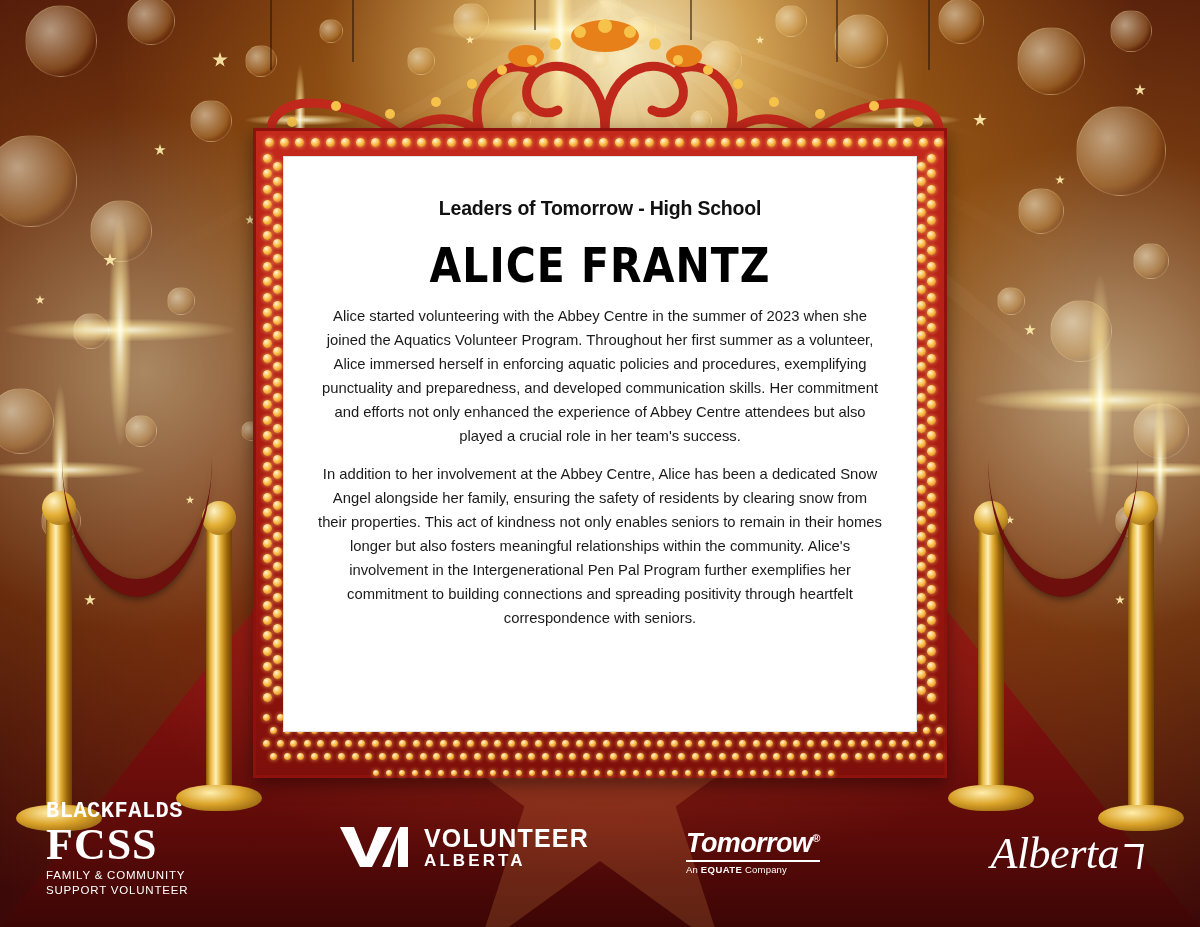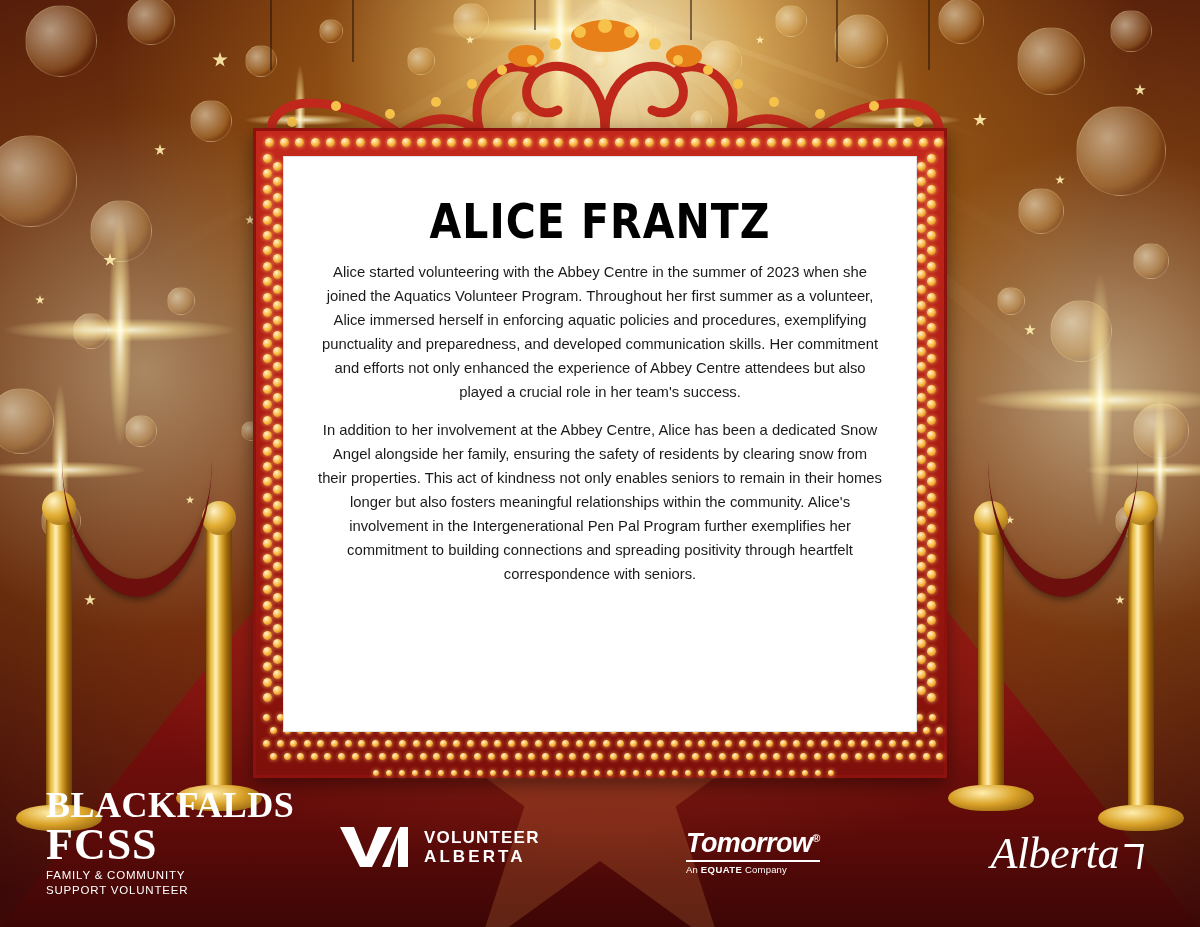--- a/index.html
+++ b/index.html
@@ -205,41 +205,41 @@
     height: 120px;
     color: #fff;
   }
   .logo {
     position: absolute;
     color: #fff;
   }
   .logo-fcss { left: 46px; bottom: 16px; text-align: left; }
   .logo-fcss .l1 {
     font-weight: bold;
-    font-size: 36px;
+    font-size: 22px;
     letter-spacing: 0.5px;
     line-height: 1;
-    font-family: Liberation Serif, serif;
+    font-family: Liberation Mono, monospace;
   }
   .logo-fcss .l2 {
     font-weight: bold;
     font-size: 44px;
     letter-spacing: 1px;
     line-height: 1.02;
     font-family: "Liberation Serif", serif;
   }
   .logo-fcss .l3 {
     font-size: 11.5px;
     letter-spacing: 0.8px;
     line-height: 1.25;
     font-family: "Liberation Sans", sans-serif;
   }
 
   .logo-va { left: 338px; bottom: 40px; display: flex; align-items: center; gap: 14px; }
-  .logo-va .va-text .t1 { font-size: 17px; font-weight: bold; letter-spacing: 1.2px; line-height: 1.05; }
+  .logo-va .va-text .t1 { font-size: 25px; font-weight: bold; letter-spacing: 1.2px; line-height: 1.05; }
   .logo-va .va-text .t2 { font-size: 17px; font-weight: bold; letter-spacing: 3.1px; line-height: 1.15; }
 
   .logo-meg { left: 686px; bottom: 38px; }
   .logo-meg .m1 { font-size: 27px; font-weight: bold; letter-spacing: -0.6px; line-height: 1; font-style: italic; }
   .logo-meg .m1 .reg { font-size: 11px; vertical-align: super; font-style: normal; }
   .logo-meg .rule { height: 2px; background: #fff; margin: 3px 0 2px 0; }
   .logo-meg .m2 { font-size: 9.5px; letter-spacing: 0.2px; }
   .logo-meg .m2 b { letter-spacing: 0.4px; }
 
   .logo-ab { right: 58px; bottom: 38px; display: flex; align-items: flex-end; gap: 4px; }
@@ -840,20 +840,21 @@
         <div class="bulb" style="width: 6px; height: 6px; left: 523px; top: 642px;"></div>
         <div class="bulb" style="width: 6px; height: 6px; left: 536px; top: 642px;"></div>
         <div class="bulb" style="width: 6px; height: 6px; left: 549px; top: 642px;"></div>
         <div class="bulb" style="width: 6px; height: 6px; left: 562px; top: 642px;"></div>
         <div class="bulb" style="width: 6px; height: 6px; left: 575px; top: 642px;"></div>
       </div>
 
     <div class="marquee-inner">
       <div class="cert">
         <div class="cert-title">
+          <div>Leaders of Tomorrow - High School</div>
         </div>
         <div class="cert-name">ALICE FRANTZ</div>
         <div class="cert-body">
           <p>Alice started volunteering with the Abbey Centre in the summer of 2023 when she joined the Aquatics Volunteer Program. Throughout her first summer as a volunteer, Alice immersed herself in enforcing aquatic policies and procedures, exemplifying punctuality and preparedness, and developed communication skills. Her commitment and efforts not only enhanced the experience of Abbey Centre attendees but also played a crucial role in her team's success.</p>
           <p>In addition to her involvement at the Abbey Centre, Alice has been a dedicated Snow Angel alongside her family, ensuring the safety of residents by clearing snow from their properties. This act of kindness not only enables seniors to remain in their homes longer but also fosters meaningful relationships within the community. Alice's involvement in the Intergenerational Pen Pal Program further exemplifies her commitment to building connections and spreading positivity through heartfelt correspondence with seniors.</p>
         </div>
       </div>
     </div>
   </div>
 

